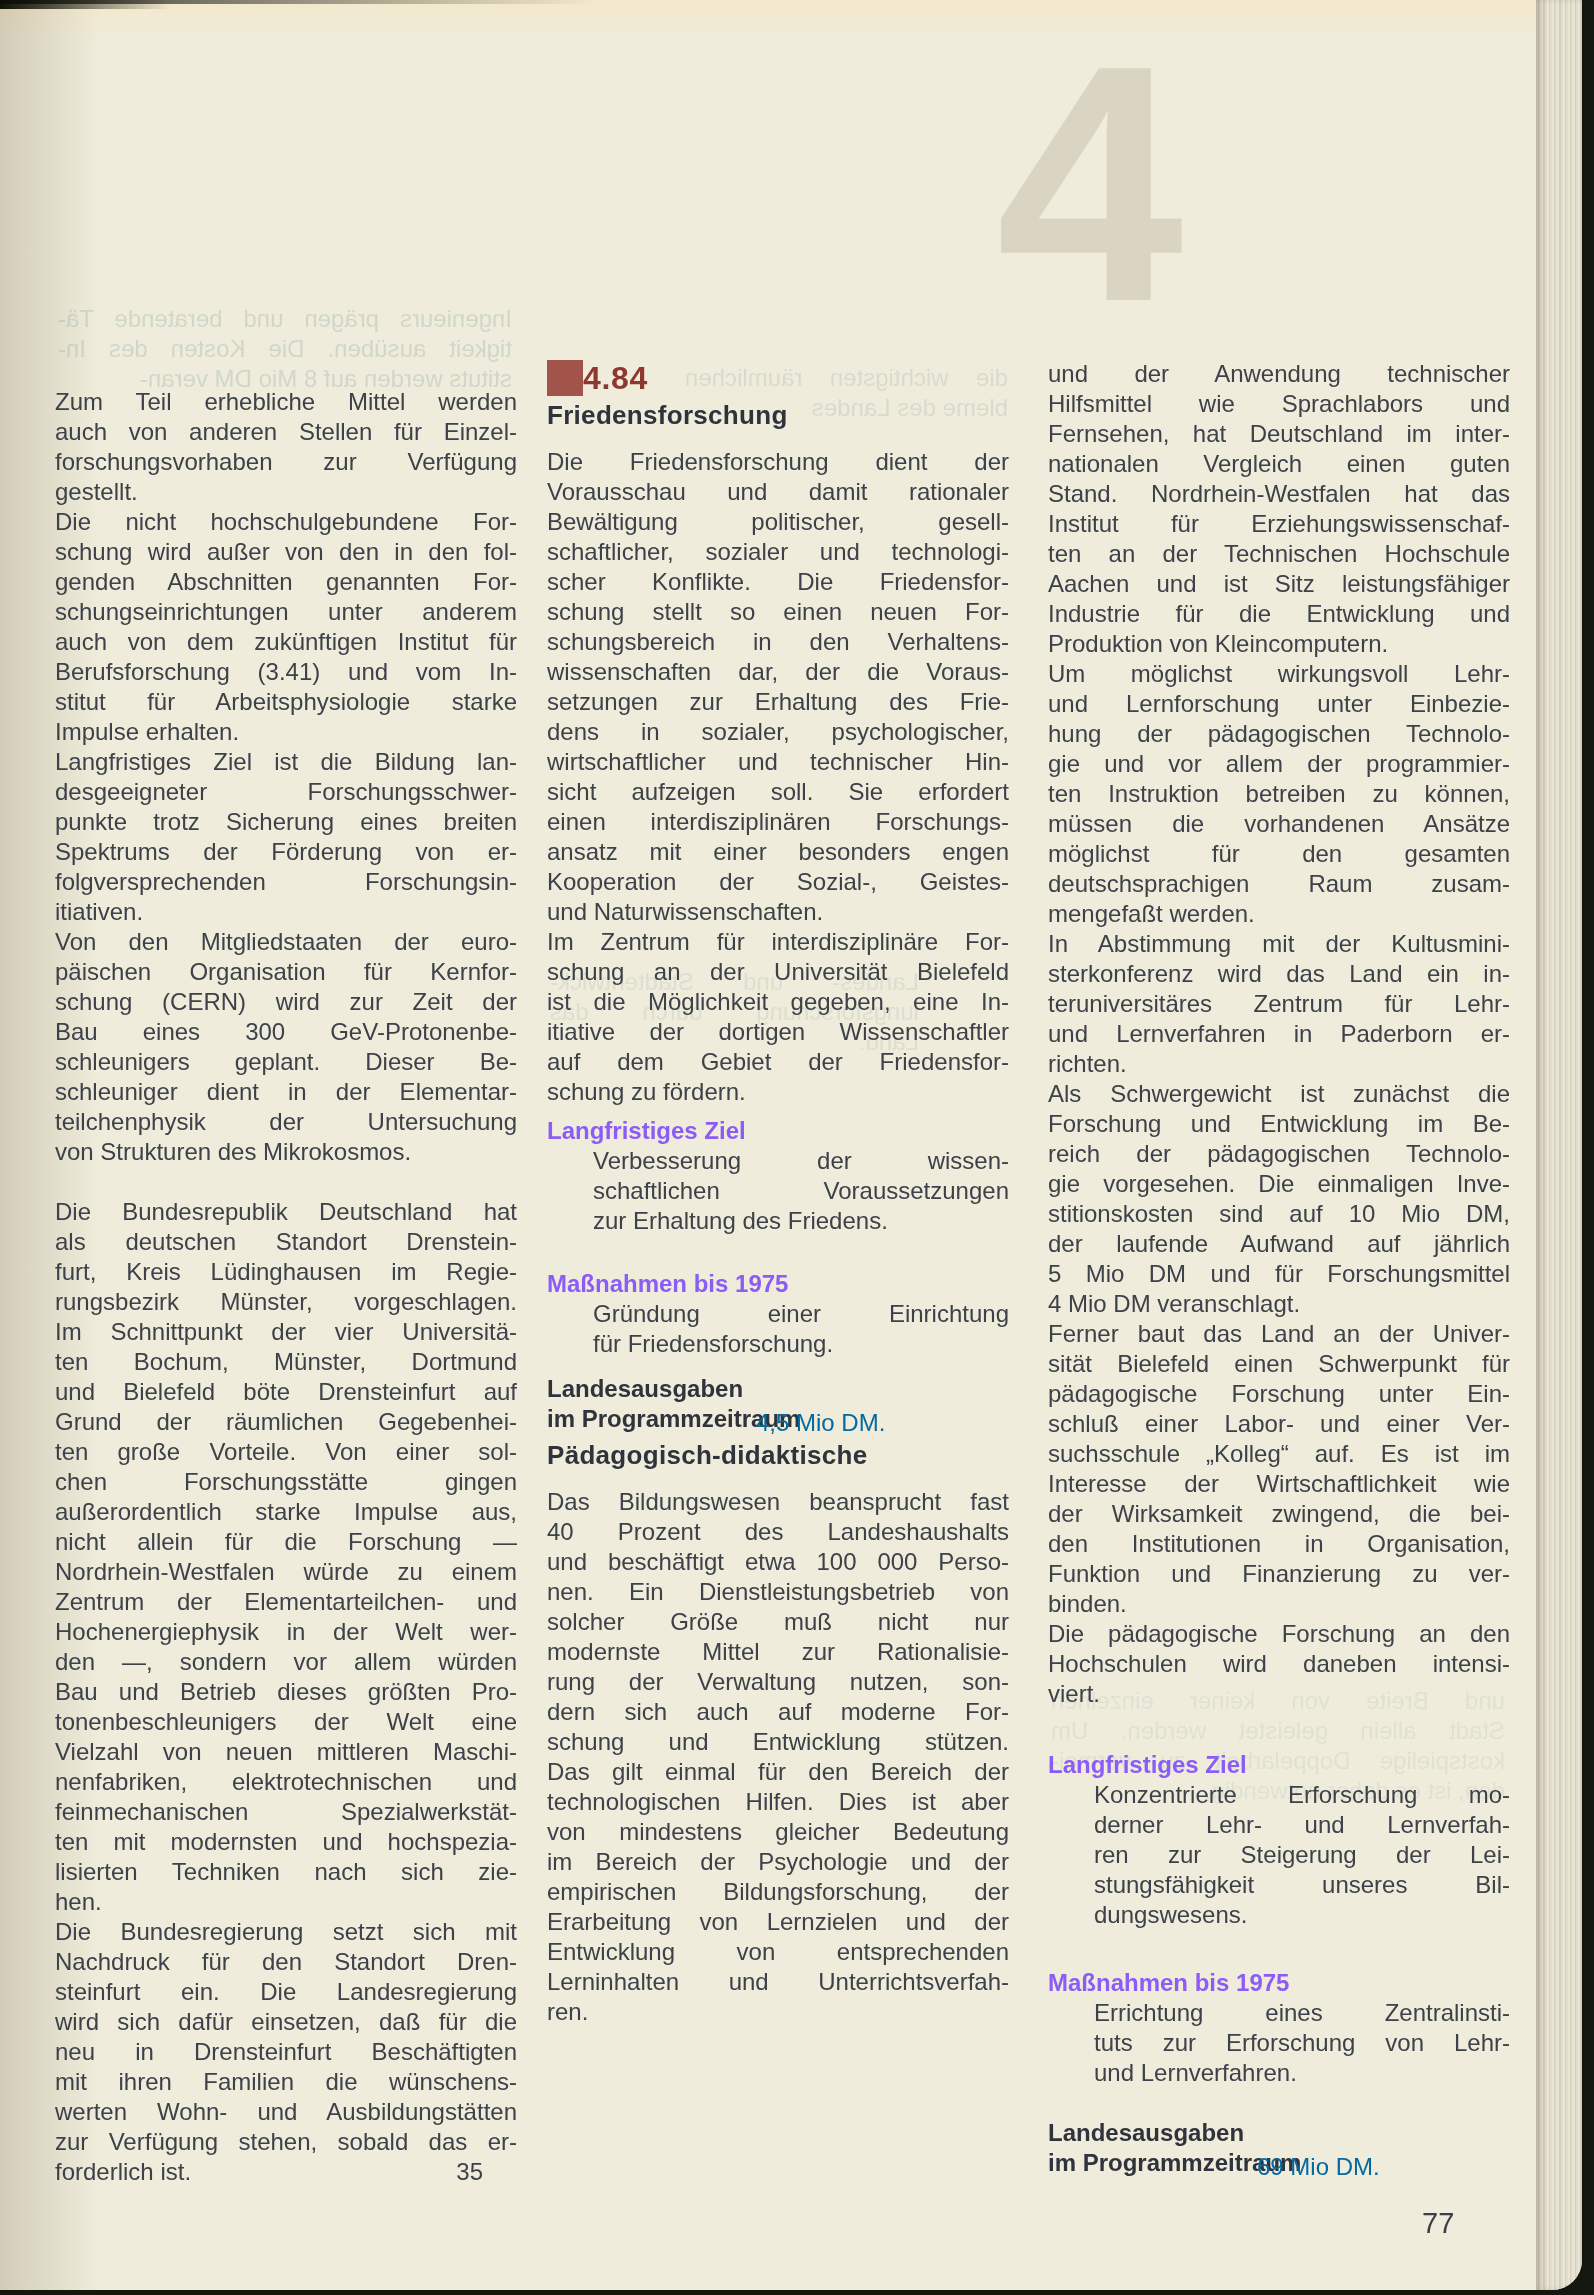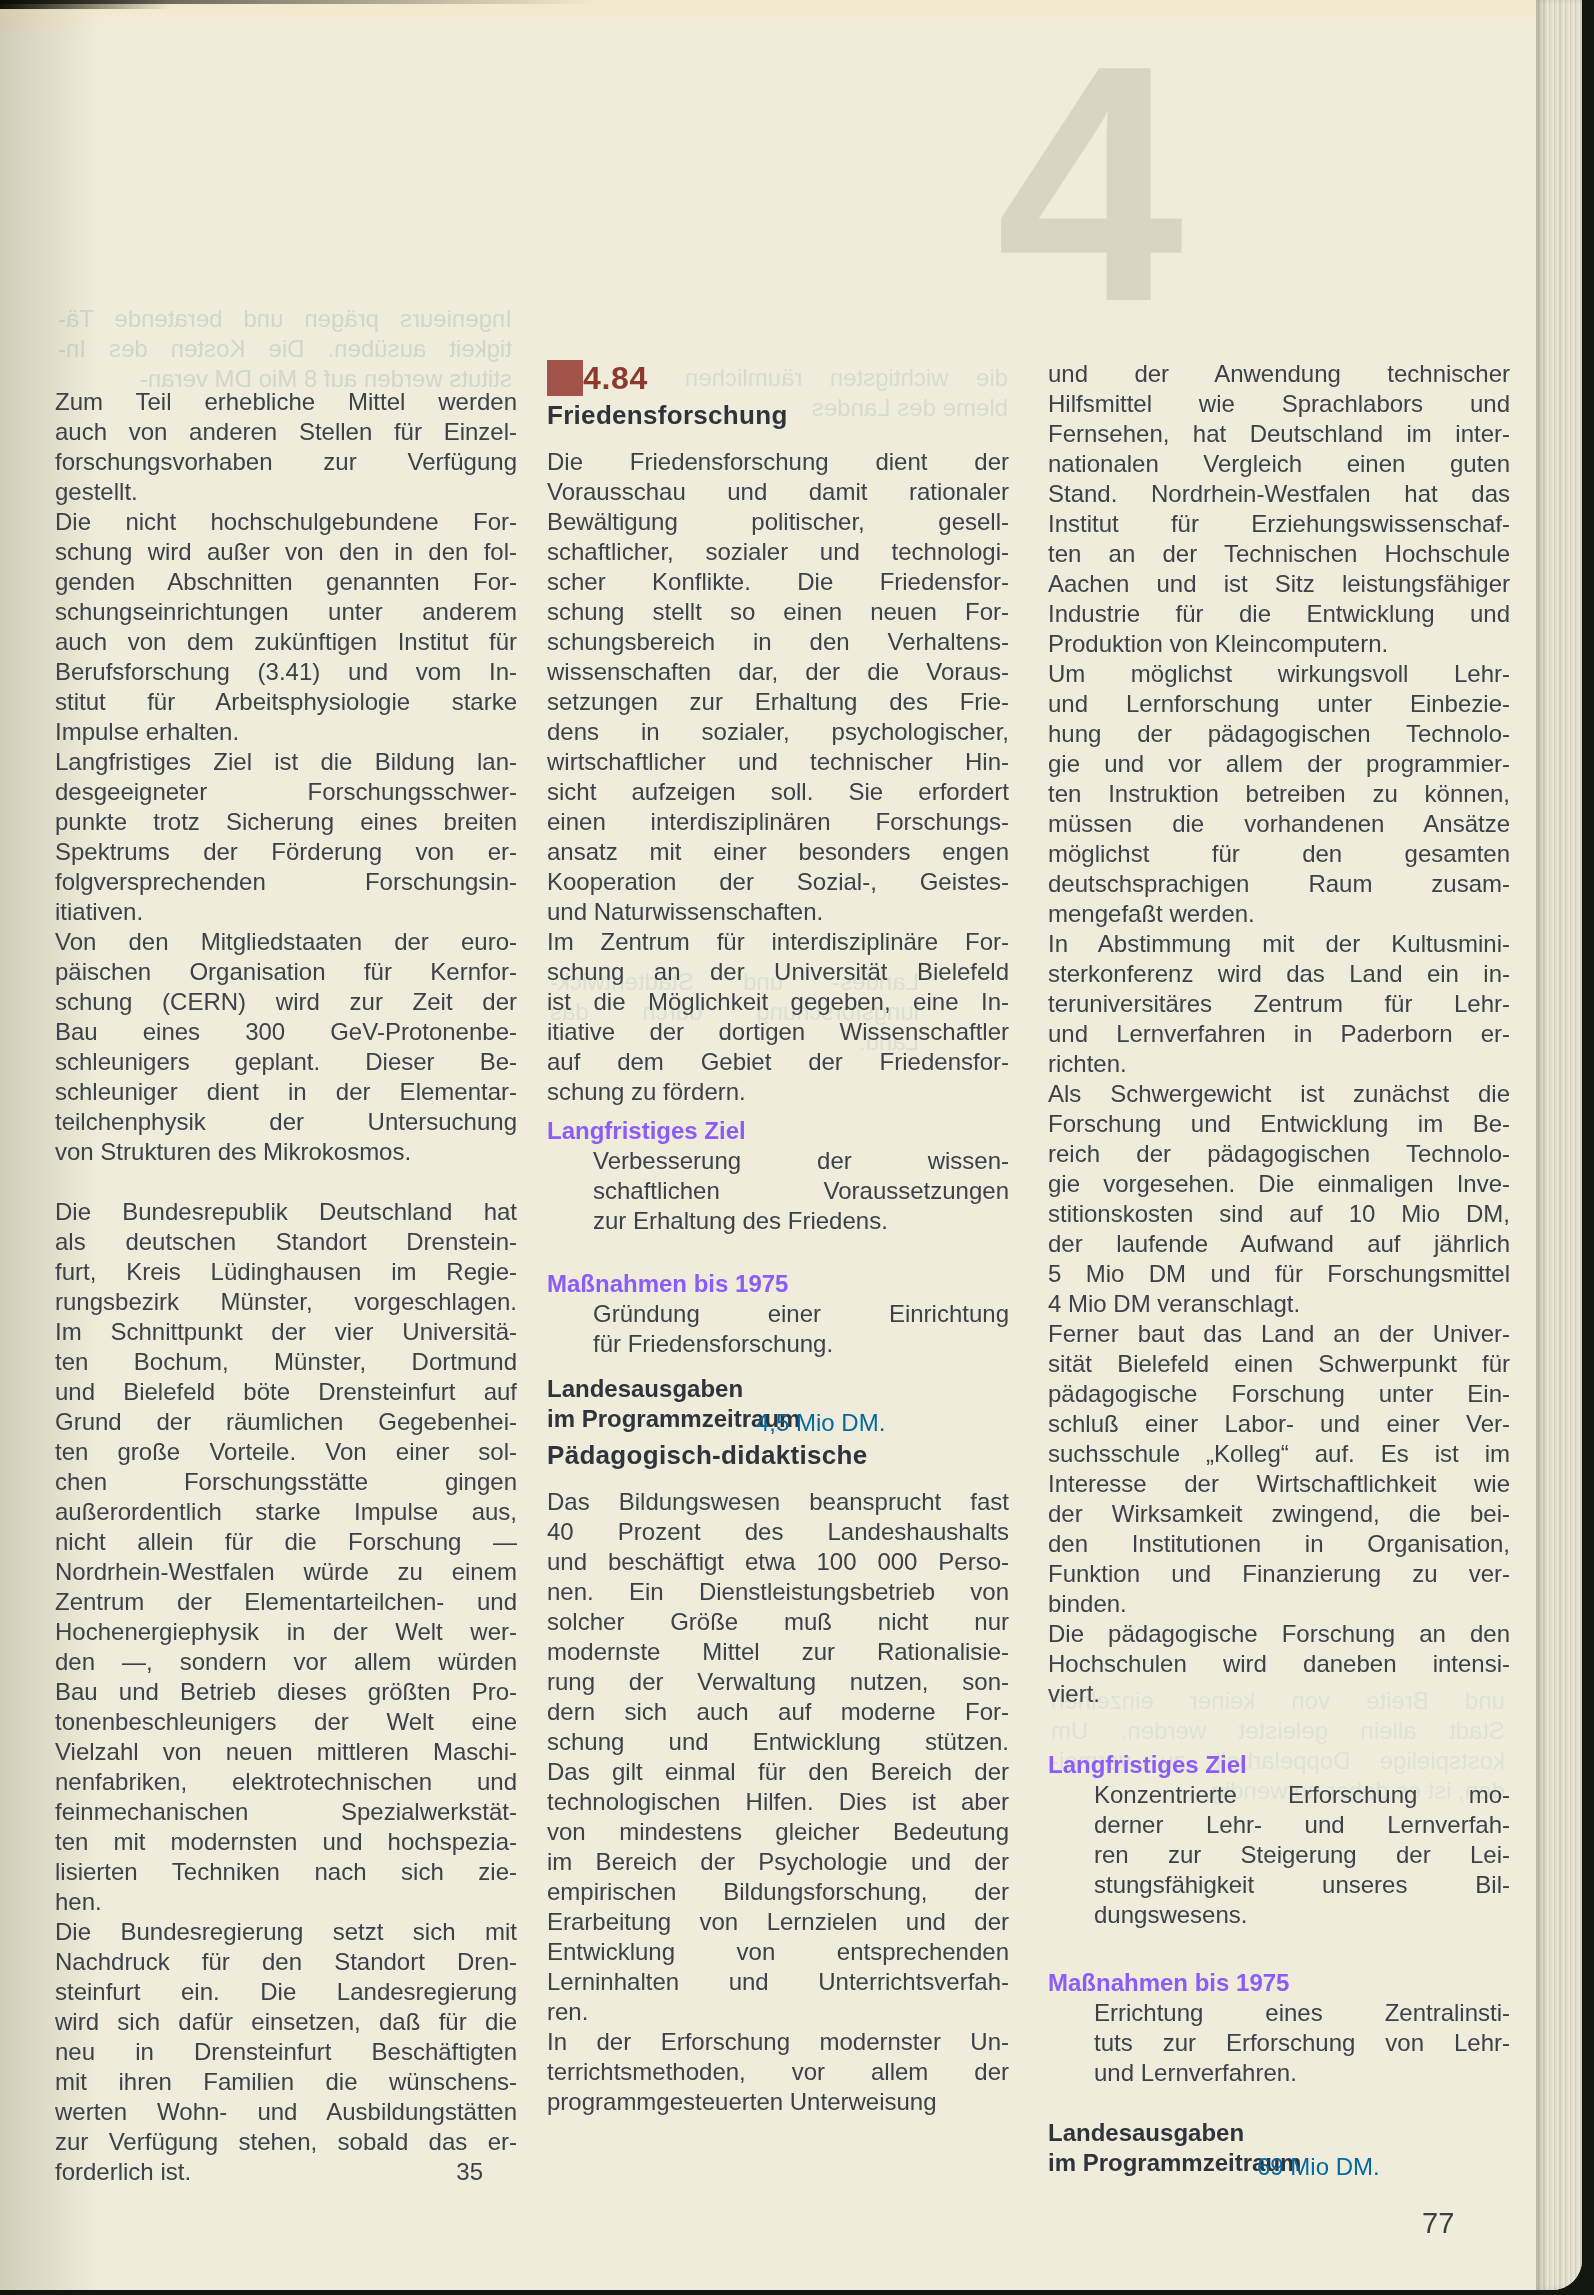--- a/index.html
+++ b/index.html
@@ -192,25 +192,20 @@
           <div class="line jl">Das gilt einmal für den Bereich der</div>
           <div class="line jl">technologischen Hilfen. Dies ist aber</div>
           <div class="line jl">von mindestens gleicher Bedeutung</div>
           <div class="line jl">im Bereich der Psychologie und der</div>
           <div class="line jl">empirischen Bildungsforschung, der</div>
           <div class="line jl">Erarbeitung von Lernzielen und der</div>
           <div class="line jl">Entwicklung von entsprechenden</div>
           <div class="line jl">Lerninhalten und Unterrichtsverfah-</div>
           <div class="line ll">ren.</div>
         </div>
-        <div class="para">
-          <div class="line jl">In der Erforschung modernster Un-</div>
-          <div class="line jl">terrichtsmethoden, vor allem der</div>
-          <div class="line ll">programmgesteuerten Unterweisung</div>
-        </div>
       </div>
     <div class="col col-right">
         <div class="para">
           <div class="line jl">und der Anwendung technischer</div>
           <div class="line jl">Hilfsmittel wie Sprachlabors und</div>
           <div class="line jl">Fernsehen, hat Deutschland im inter-</div>
           <div class="line jl">nationalen Vergleich einen guten</div>
           <div class="line jl">Stand. Nordrhein-Westfalen hat das</div>
           <div class="line jl">Institut für Erziehungswissenschaf-</div>
           <div class="line jl">ten an der Technischen Hochschule</div>

